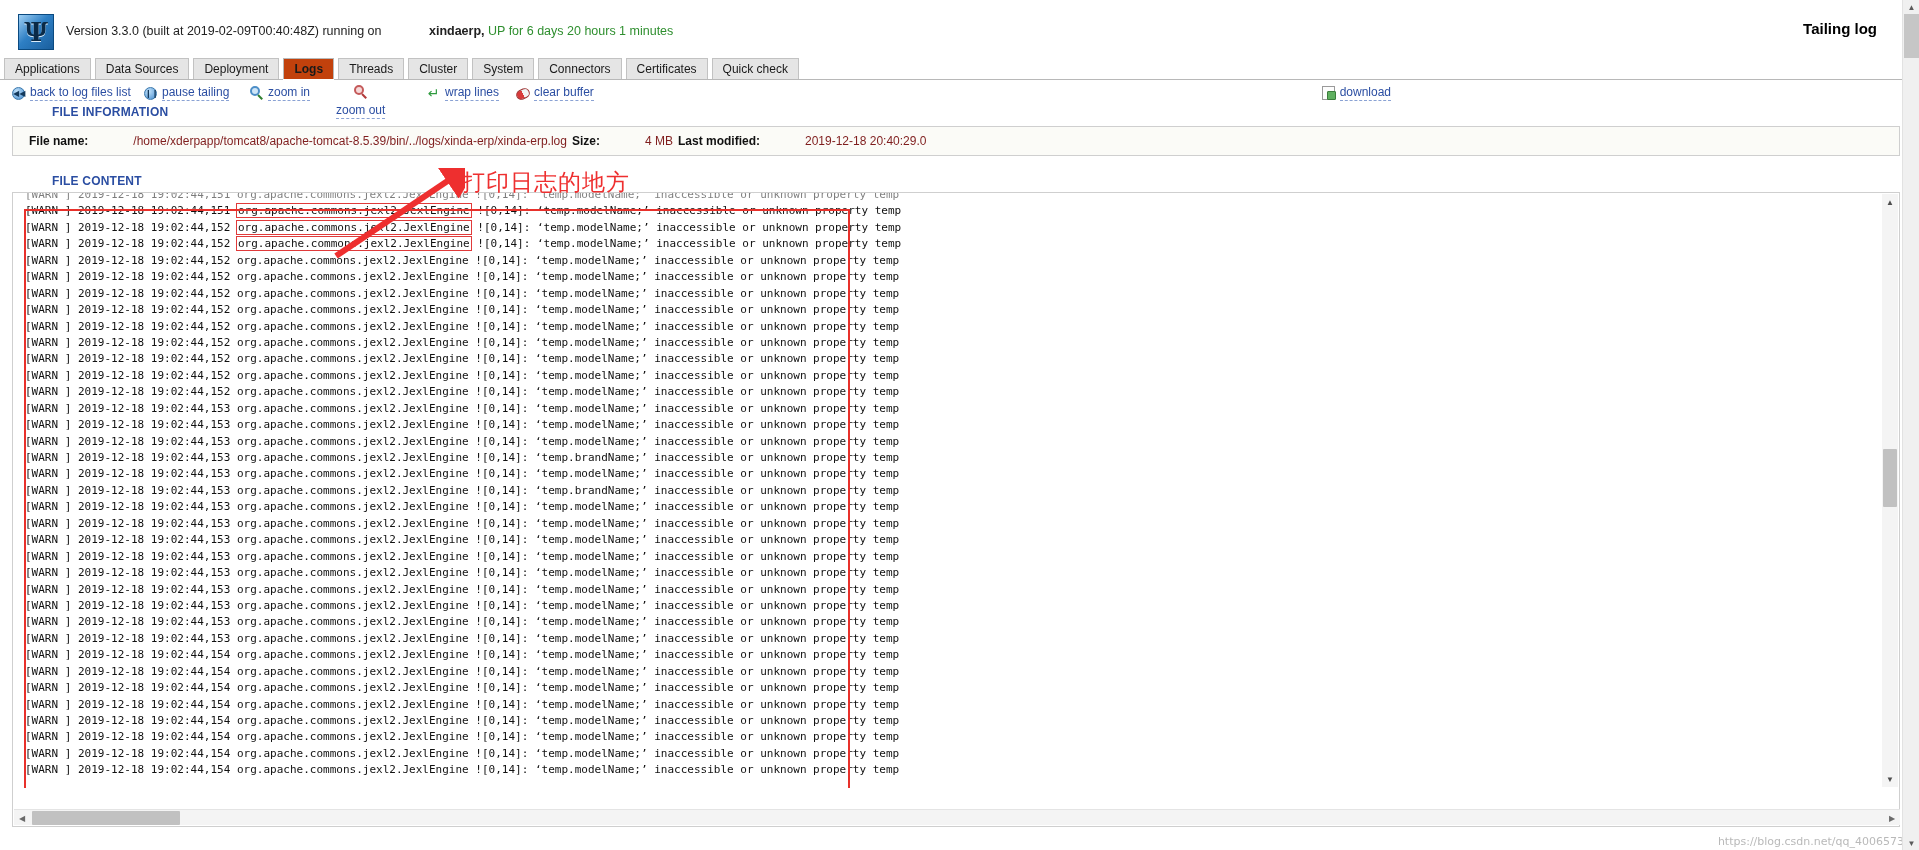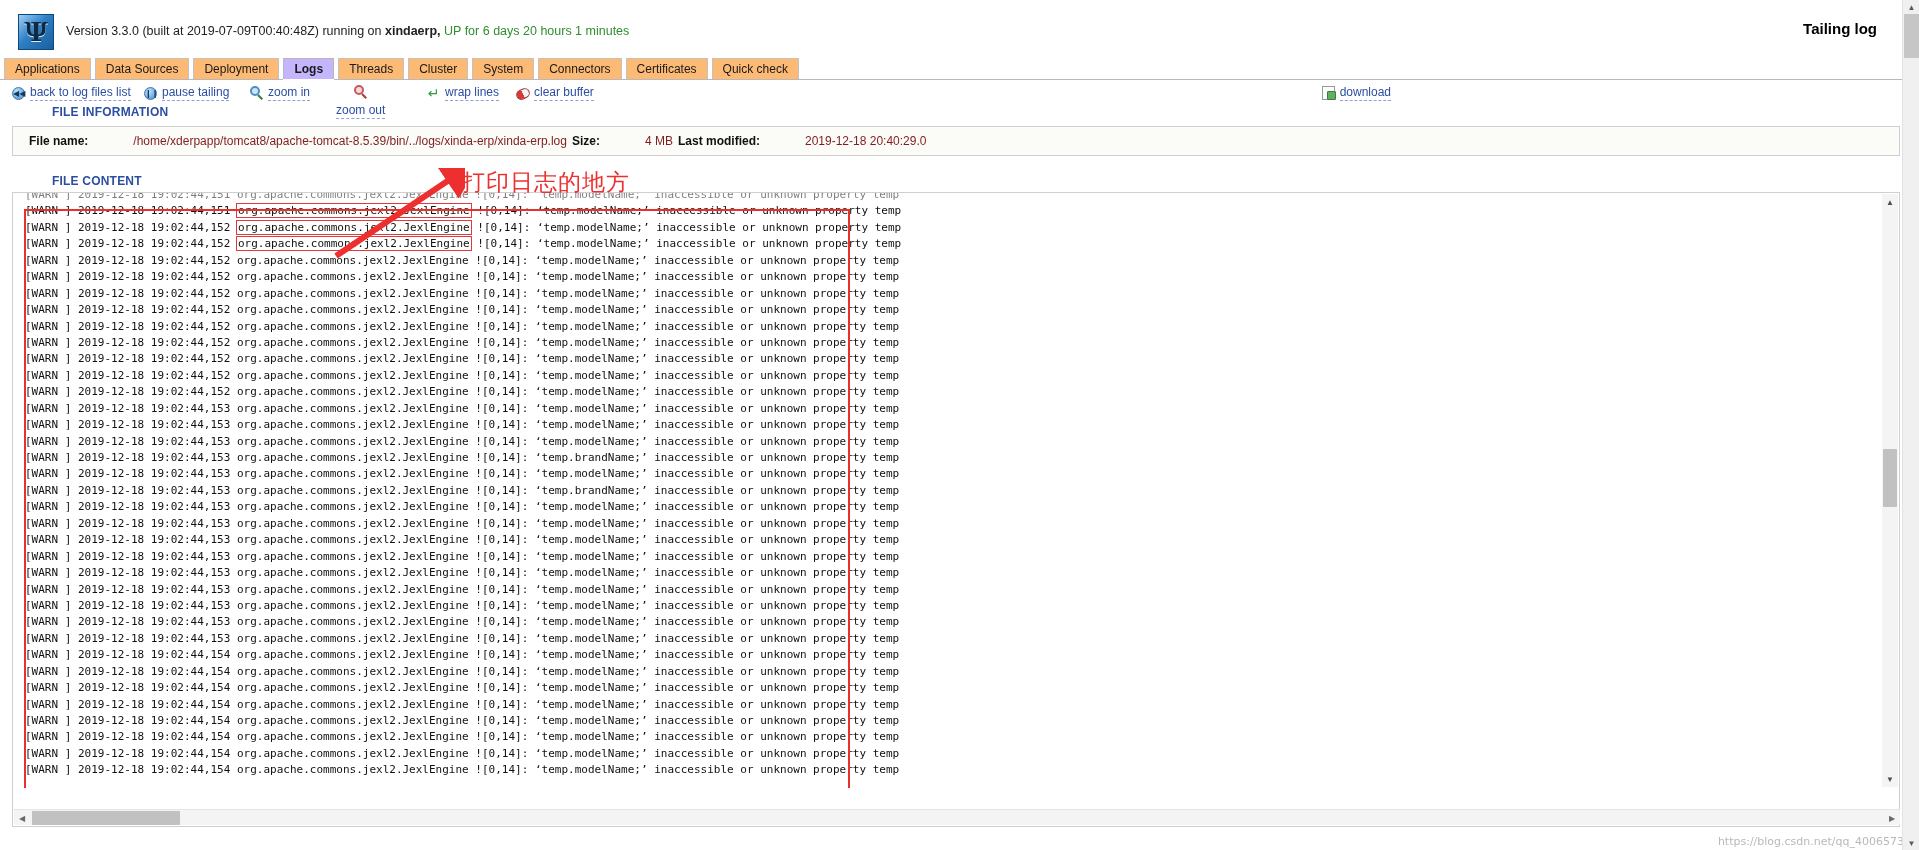--- a/index.html
+++ b/index.html
@@ -41,21 +41,21 @@
     line-height: 1;
     text-shadow: 0 1px 0 #d8ecfb;
   }
   .version-line {
     position: absolute;
     left: 66px; top: 24px;
     font-size: 12.5px;
     color: #222;
     white-space: nowrap;
   }
-  .version-line .host { font-weight: bold; }
+  .version-line .host { font-weight: bold; margin-left: 44px; }
   .version-line .uptime { color: #2f8f2f; }
   .tailing-log {
     position: absolute;
     right: 42px; top: 20px;
     color: #000000;
     font-size: 15px;
     font-weight: bold;
     text-decoration: none;
     cursor: pointer;
     white-space: nowrap;
@@ -70,28 +70,28 @@
   }
   .tab {
     position: relative;
     float: left;
     margin-left: 4px;
     padding: 3px 10px 3px 10px;
     height: 21px;
     line-height: 15px;
     font-size: 12px;
     color: #1a1a1a;
-    background: #fdba74;
+    background: #e5e5e5;
     border: 1px solid #c2c2c2;
     border-bottom: none;
     cursor: pointer;
     white-space: nowrap;
   }
   .tab.active {
-    background: #c4b5fd;
+    background: #c2410c;
     font-weight: bold;
     border-color: #b8b8b8;
     z-index: 3;
     box-shadow: 0 1px 0 #ffffff;
   }
   .tabbar::after { content: ""; display: block; clear: both; }
 
   
   .toolbar {
     position: absolute;
@@ -352,21 +352,21 @@
   .page-scroll .arrow.down { bottom: 0; }
 </style>
 </head>
 <body>
 
 <div id="page">
 
   <div class="header">
     <div class="logo">Ψ</div>
     <div class="version-line">
-      <span>Version 3.3.0 (built at 2019-07-09T00:40:48Z) running on </span><span class="host">xindaerp,</span>
+      <span>Version 3.3.0 (built at 2019-02-09T00:40:48Z) running on </span><span class="host">xindaerp,</span>
       <span class="uptime">UP for 6 days 20 hours 1 minutes</span>
     </div>
     <a class="tailing-log" href="#">Tailing log</a>
   </div>
 
   <div class="tabbar" id="tabbar">
       <div class="tab"><span>Applications</span></div>
       <div class="tab"><span>Data Sources</span></div>
       <div class="tab"><span>Deployment</span></div>
       <div class="tab active"><span>Logs</span></div>

